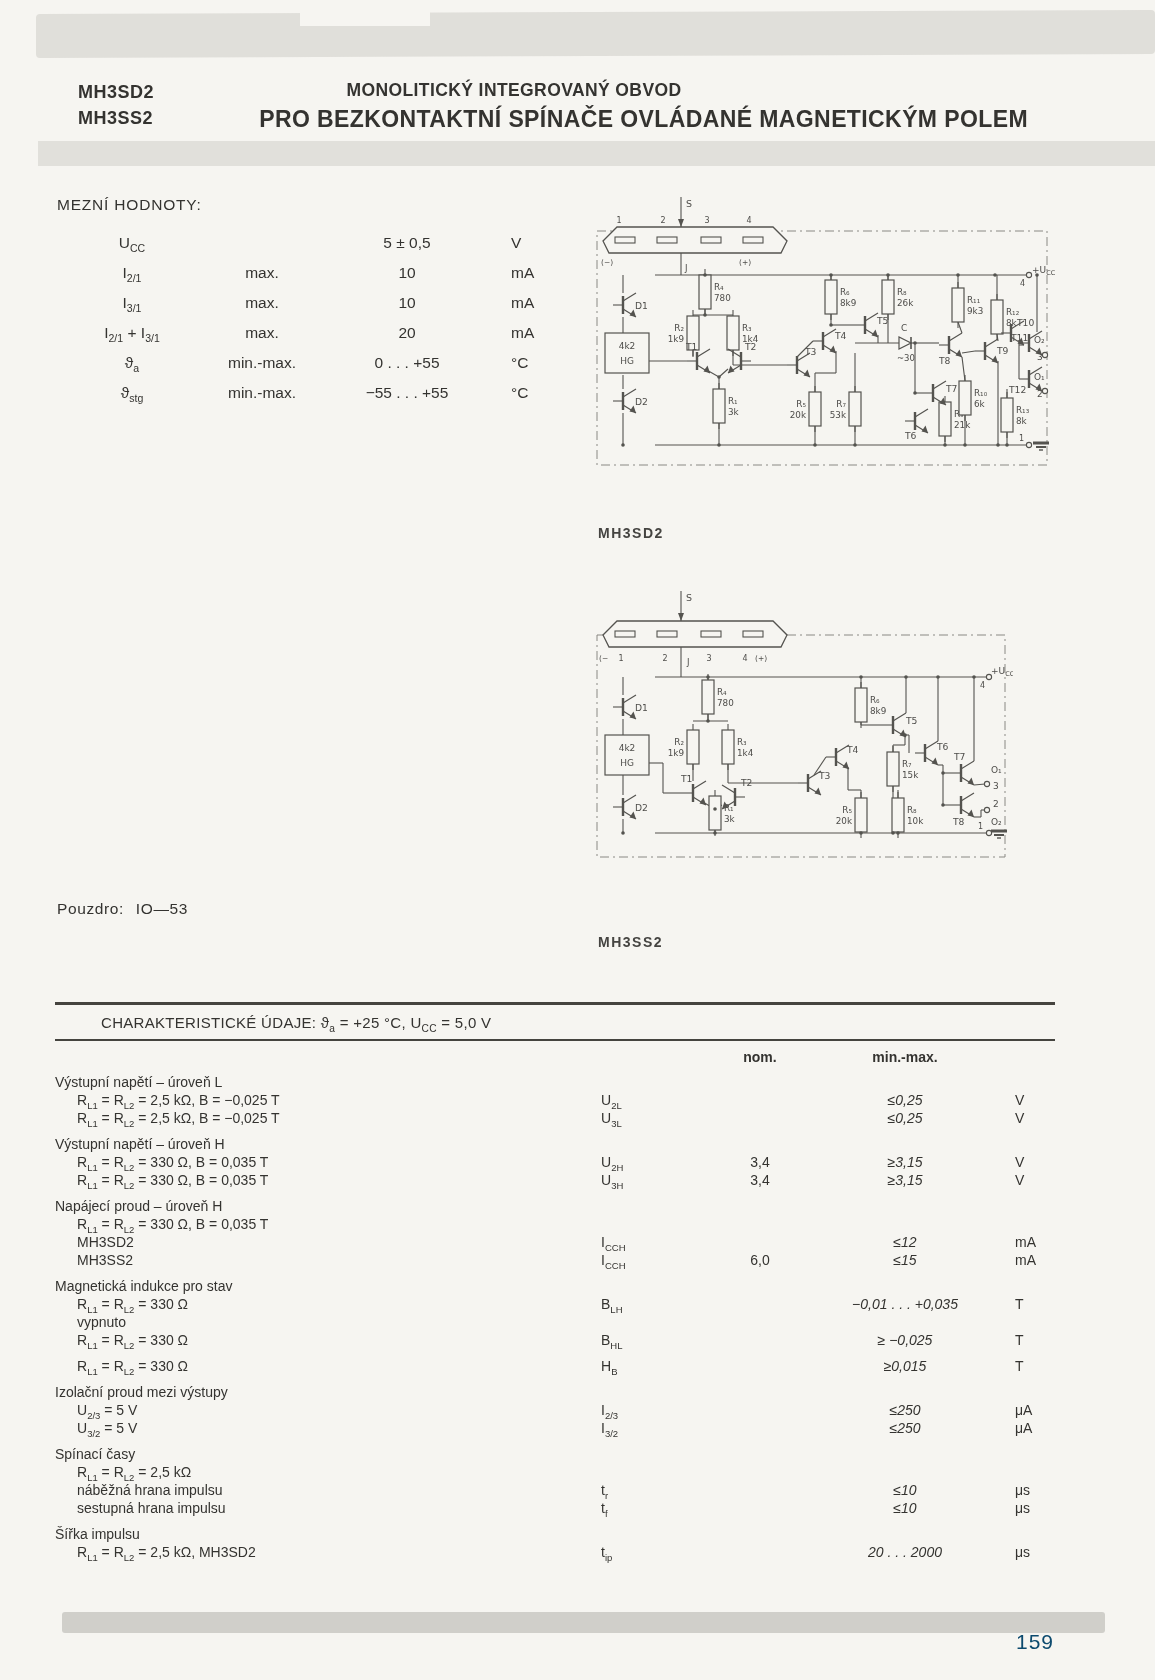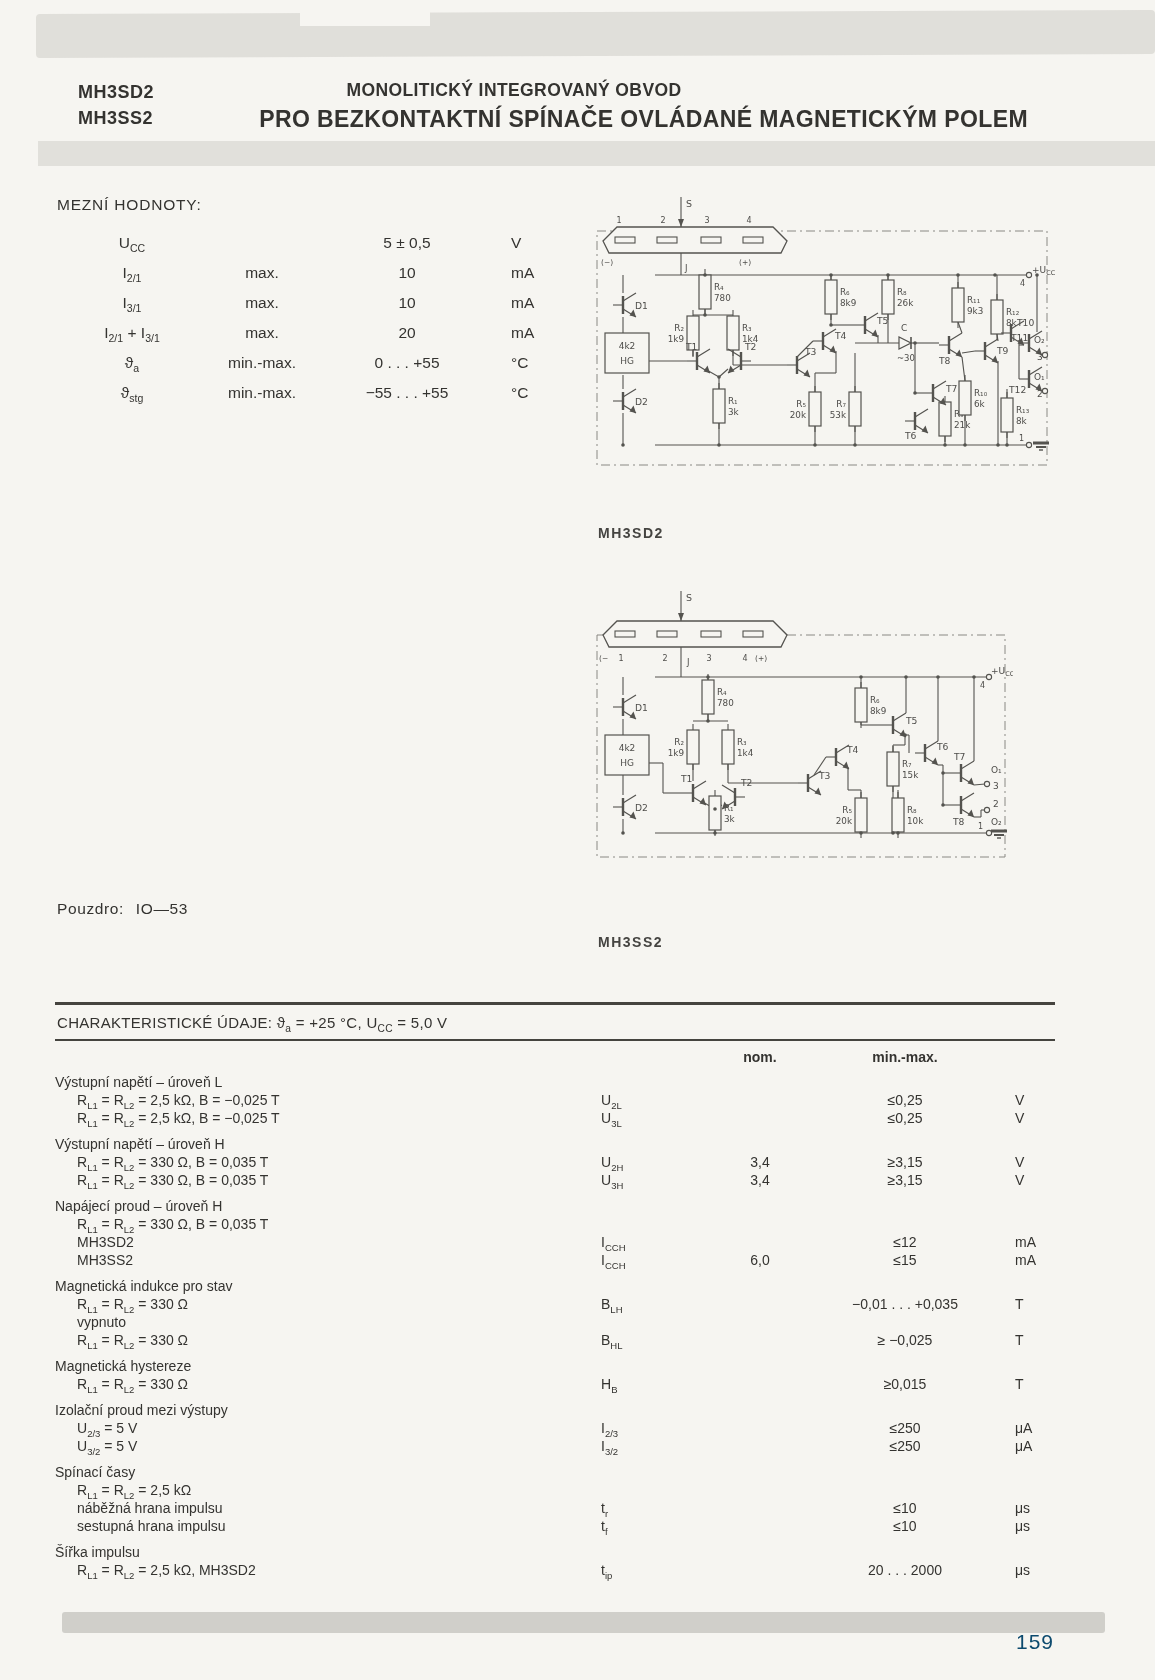--- a/index.html
+++ b/index.html
@@ -38,32 +38,32 @@
   #caption-1{left:598px;top:525px;}
   #caption-2{left:598px;top:934px;}
 
   #package-note{position:absolute;left:57px;top:900px;font-size:15.5px;letter-spacing:.6px;}
   #package-note .val{margin-left:12px;}
 
   
   #char-table{position:absolute;left:55px;top:1002px;width:1000px;}
   .rule{height:3px;background:#45443f;}
   .rule.thin{height:2px;}
-  #char-title{font-size:15px;padding:9px 2px 8px 2px;letter-spacing:.3px;}
+  #char-title{font-size:15px;padding:9px 2px 8px 2px;letter-spacing:.3px;margin-left:44px;}
   .char-cols{display:grid;grid-template-columns:520px 130px 110px 180px 60px;}
   #char-colhead{margin-top:8px;font-weight:700;font-size:14px;}
   #char-colhead .nom{text-align:center;}
   #char-colhead .mm{text-align:center;}
   .char-group{margin-top:8px;}
   .char-heading{font-size:14px;line-height:18px;grid-column:1/-1;}
   .char-row{font-size:14px;line-height:18px;min-height:18px;align-items:baseline;}
   .char-cond{padding-left:22px;}
   .char-sym{padding-left:26px;}
   .char-nom{text-align:center;}
-  .char-mm{text-align:center;}
+  .char-mm{text-align:center;font-style:italic;}
   .char-unit{text-align:left;padding-left:20px;}
 
   #page-number{position:absolute;left:1016px;top:1630px;font-size:21px;letter-spacing:1px;color:#0c4a6e;}
 </style>
 </head>
 <body>
 
 <div class="scan-band" id="band-top"></div>
 <div class="scan-band" id="band-top2"></div>
 <div class="scan-band" id="band-mid"></div>
@@ -662,21 +662,20 @@
         </div>
         <div class="char-cols char-row">
           <span class="char-cond">R<sub>L1</sub> = R<sub>L2</sub> = 330 Ω</span>
           <span class="char-sym">B<sub>HL</sub></span>
           <span class="char-nom"></span>
           <span class="char-mm">≥ −0,025</span>
           <span class="char-unit">T</span>
         </div>
       </div>
       <div class="char-group">
-        <div class="char-heading">Magnetická hystereze</div>
         <div class="char-cols char-row">
           <span class="char-cond">R<sub>L1</sub> = R<sub>L2</sub> = 330 Ω</span>
           <span class="char-sym">H<sub>B</sub></span>
           <span class="char-nom"></span>
           <span class="char-mm">≥0,015</span>
           <span class="char-unit">T</span>
         </div>
       </div>
       <div class="char-group">
         <div class="char-heading">Izolační proud mezi výstupy</div>

